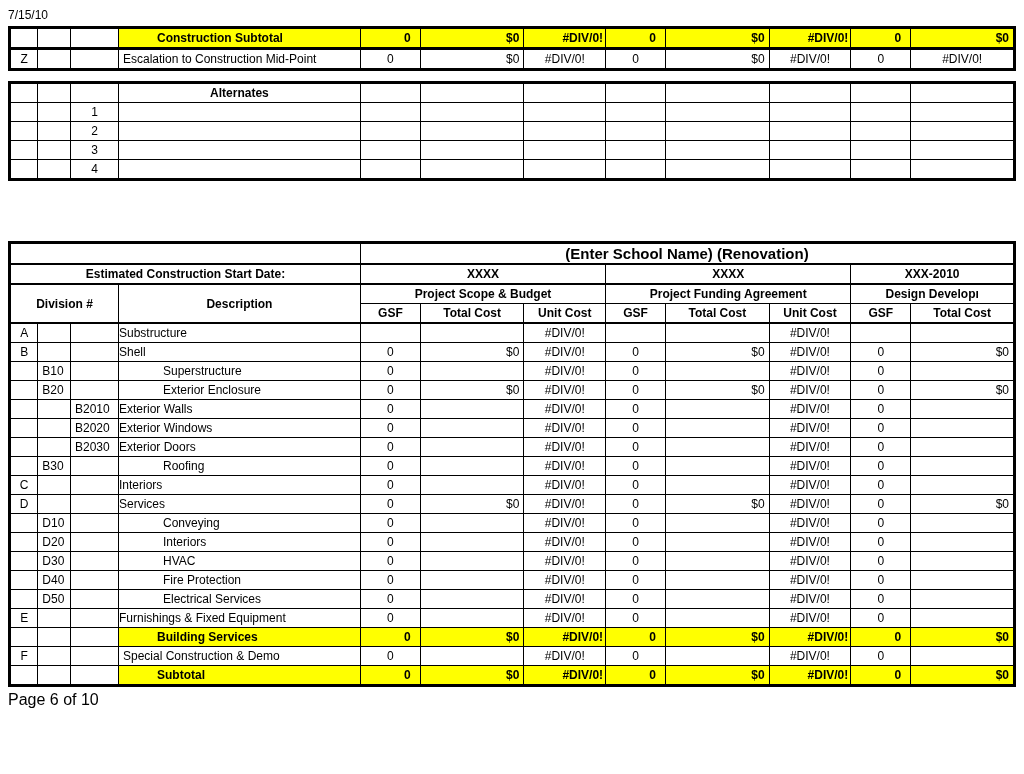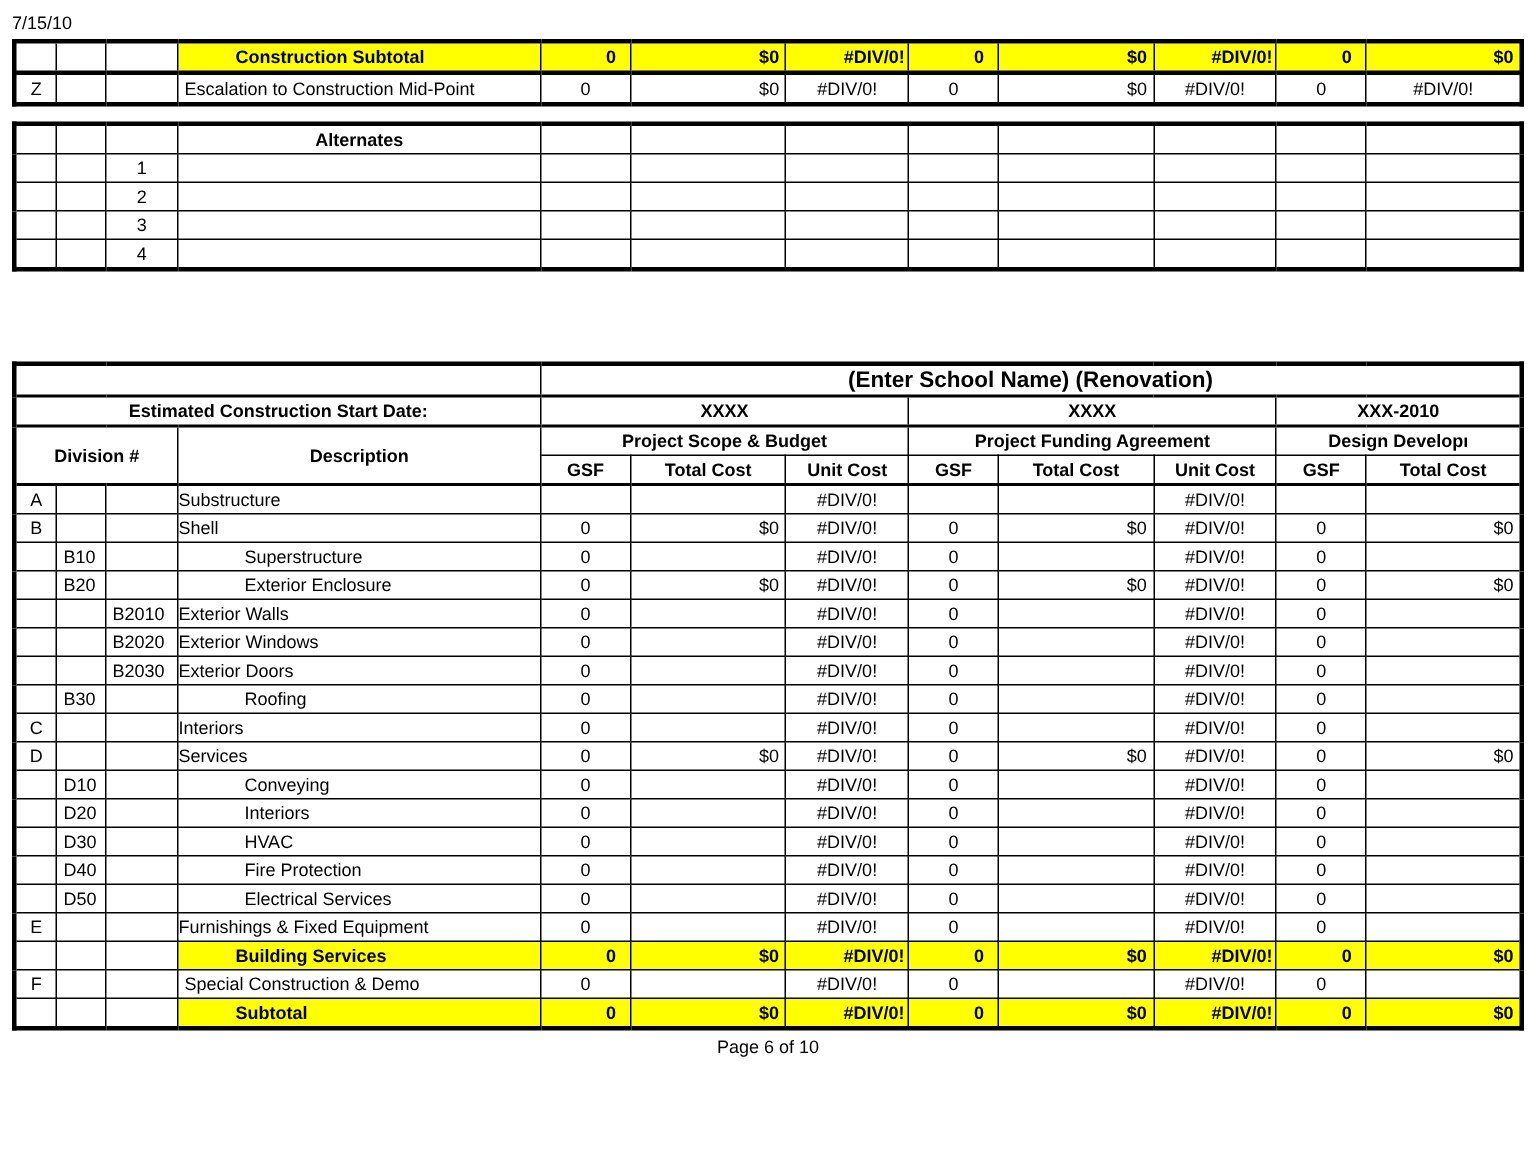--- a/index.html
+++ b/index.html
@@ -48,21 +48,21 @@
   .thick-r { border-right: 3px solid #000; }
   .mid-t { border-top: 2px solid #000; }
   .yellow { background: #ffff00; padding-left: 38px; }
   .bold { font-weight: bold; }
   .center { text-align: center; }
   .right { text-align: right; }
   .blue { color: #000000; }
   .alt-num { text-align: center; }
   .indent1 { padding-left: 44px; }
   .indent0 { padding-left: 0; }
-  .pageno { text-align: center; font-size: 12px; margin-top: 4px; }
+  .pageno { font-size: 16px; margin-top: 4px; }
 </style>
 </head>
 <body>
 
 <div class="date-top">7/15/10</div>
 
 <table class="main-table">
 <colgroup>
   <col class="c-div1">
       <col class="c-div2">

